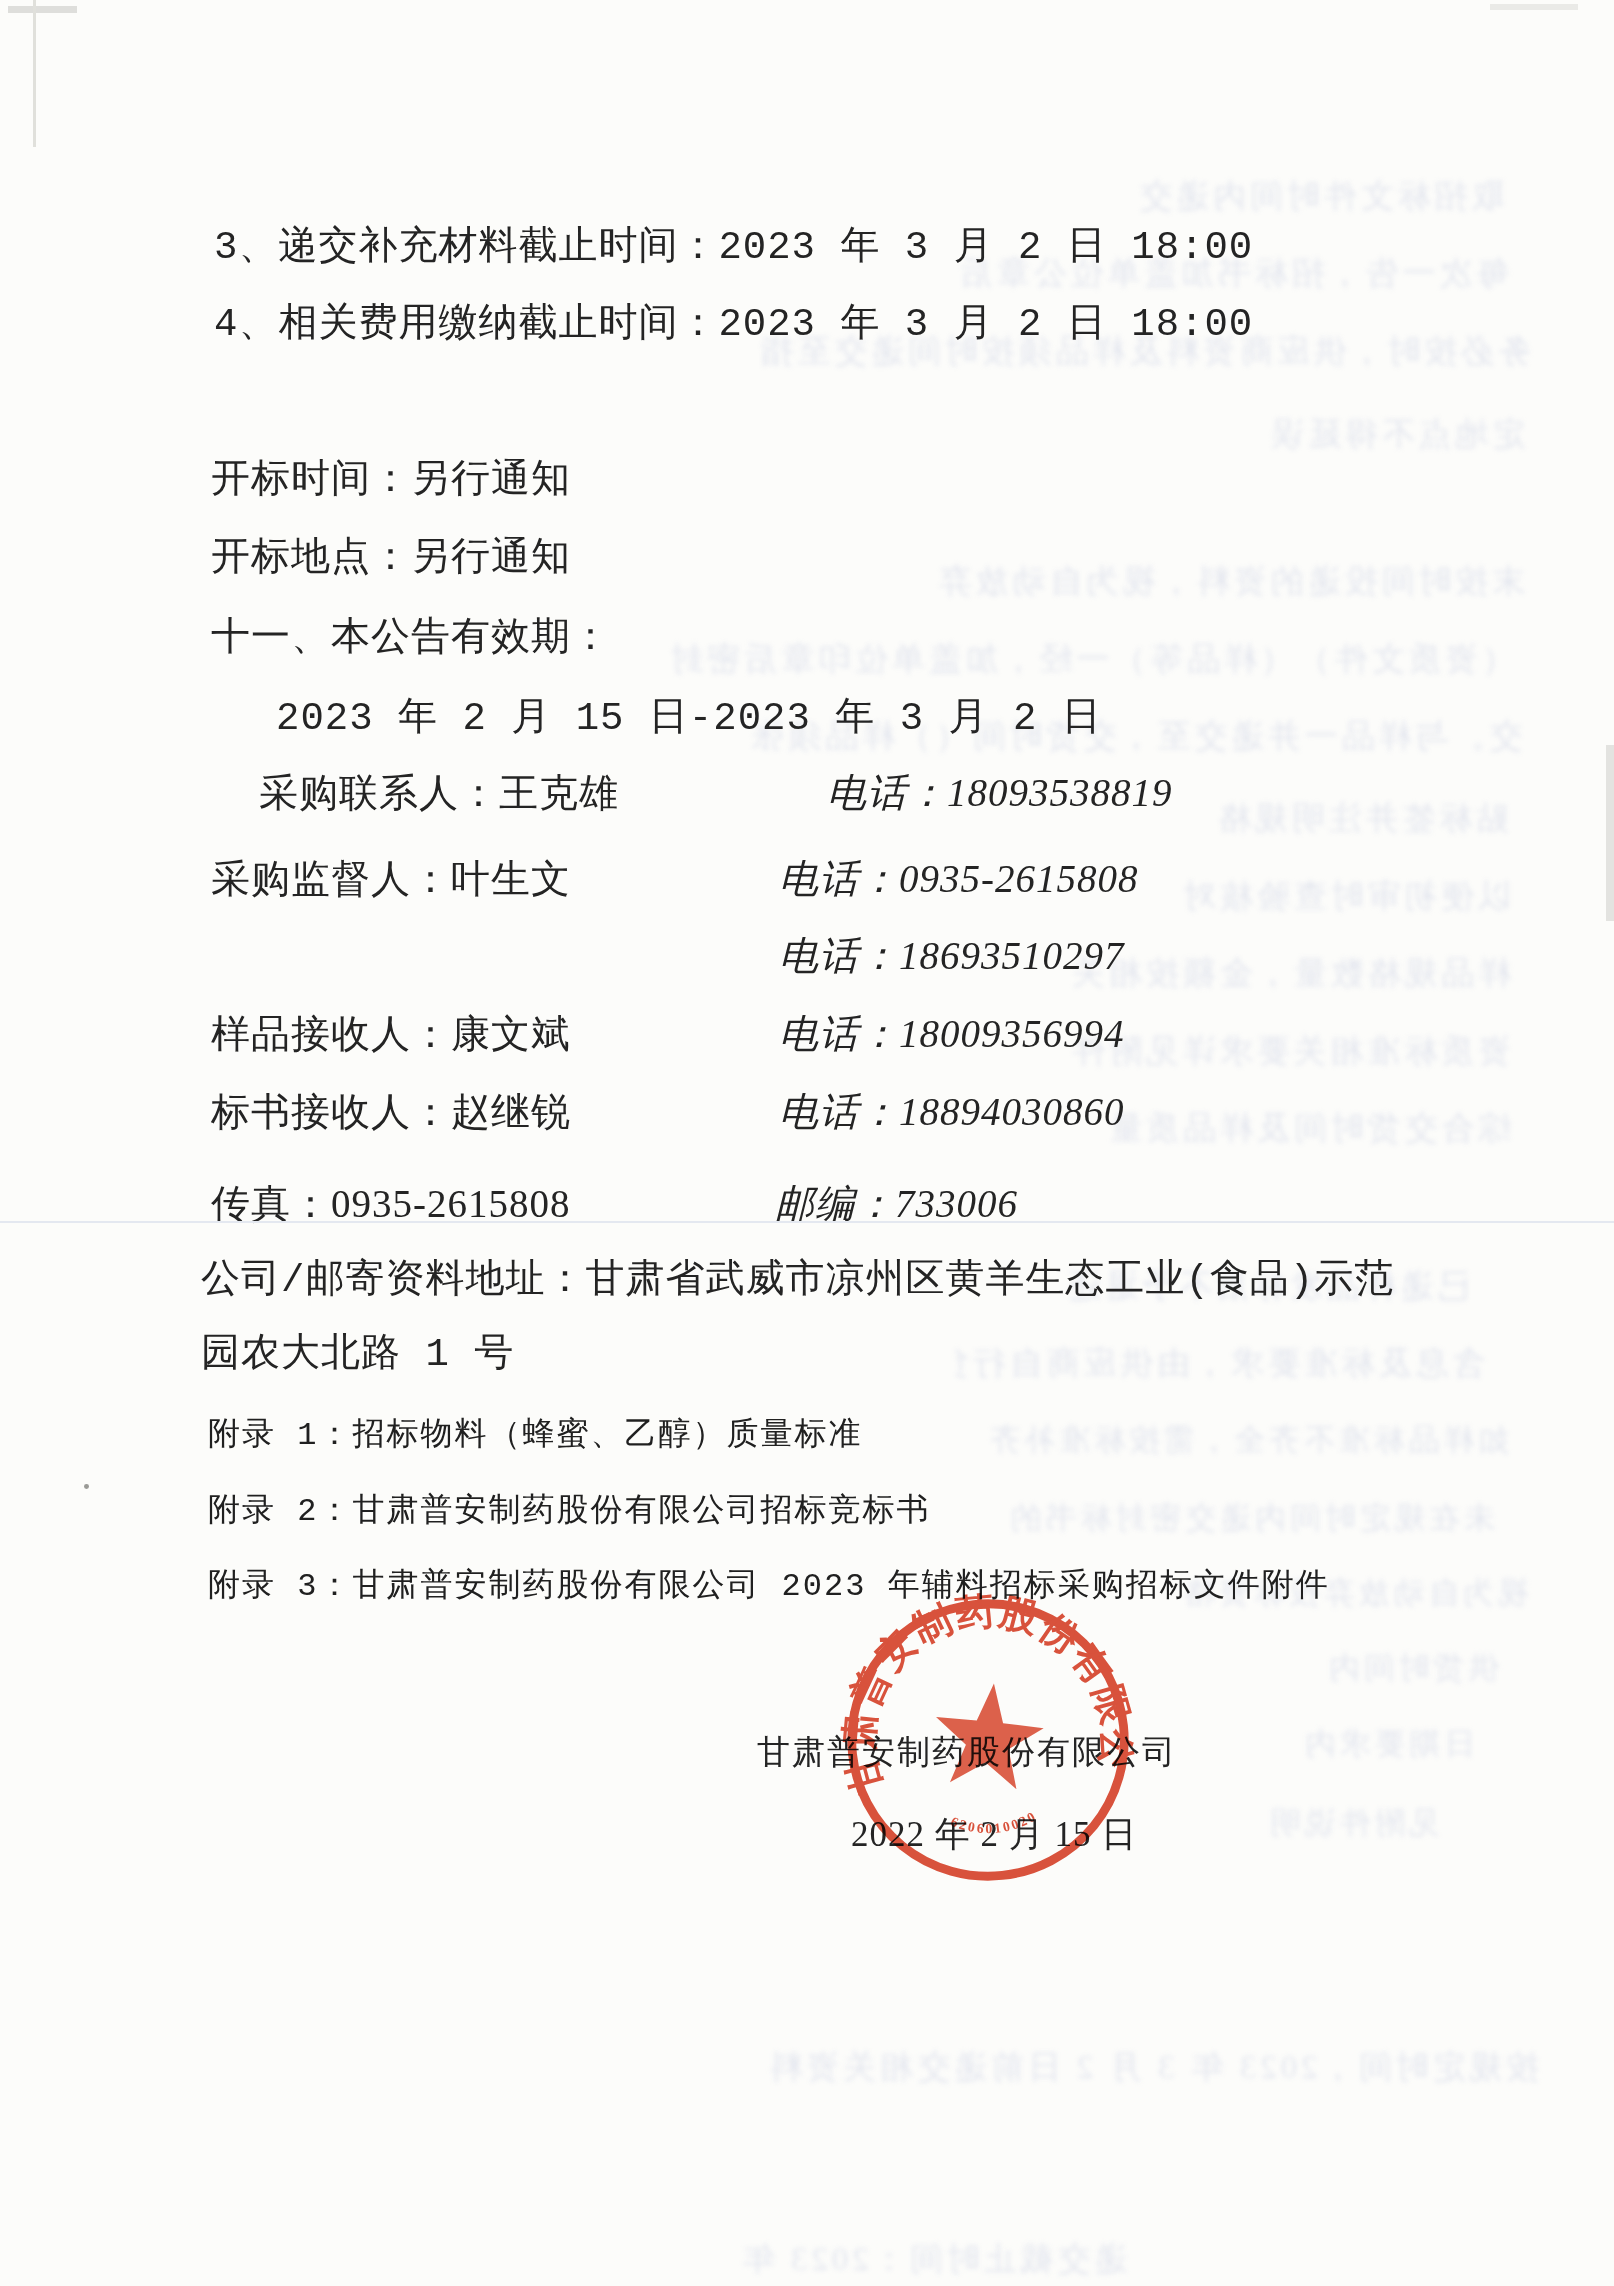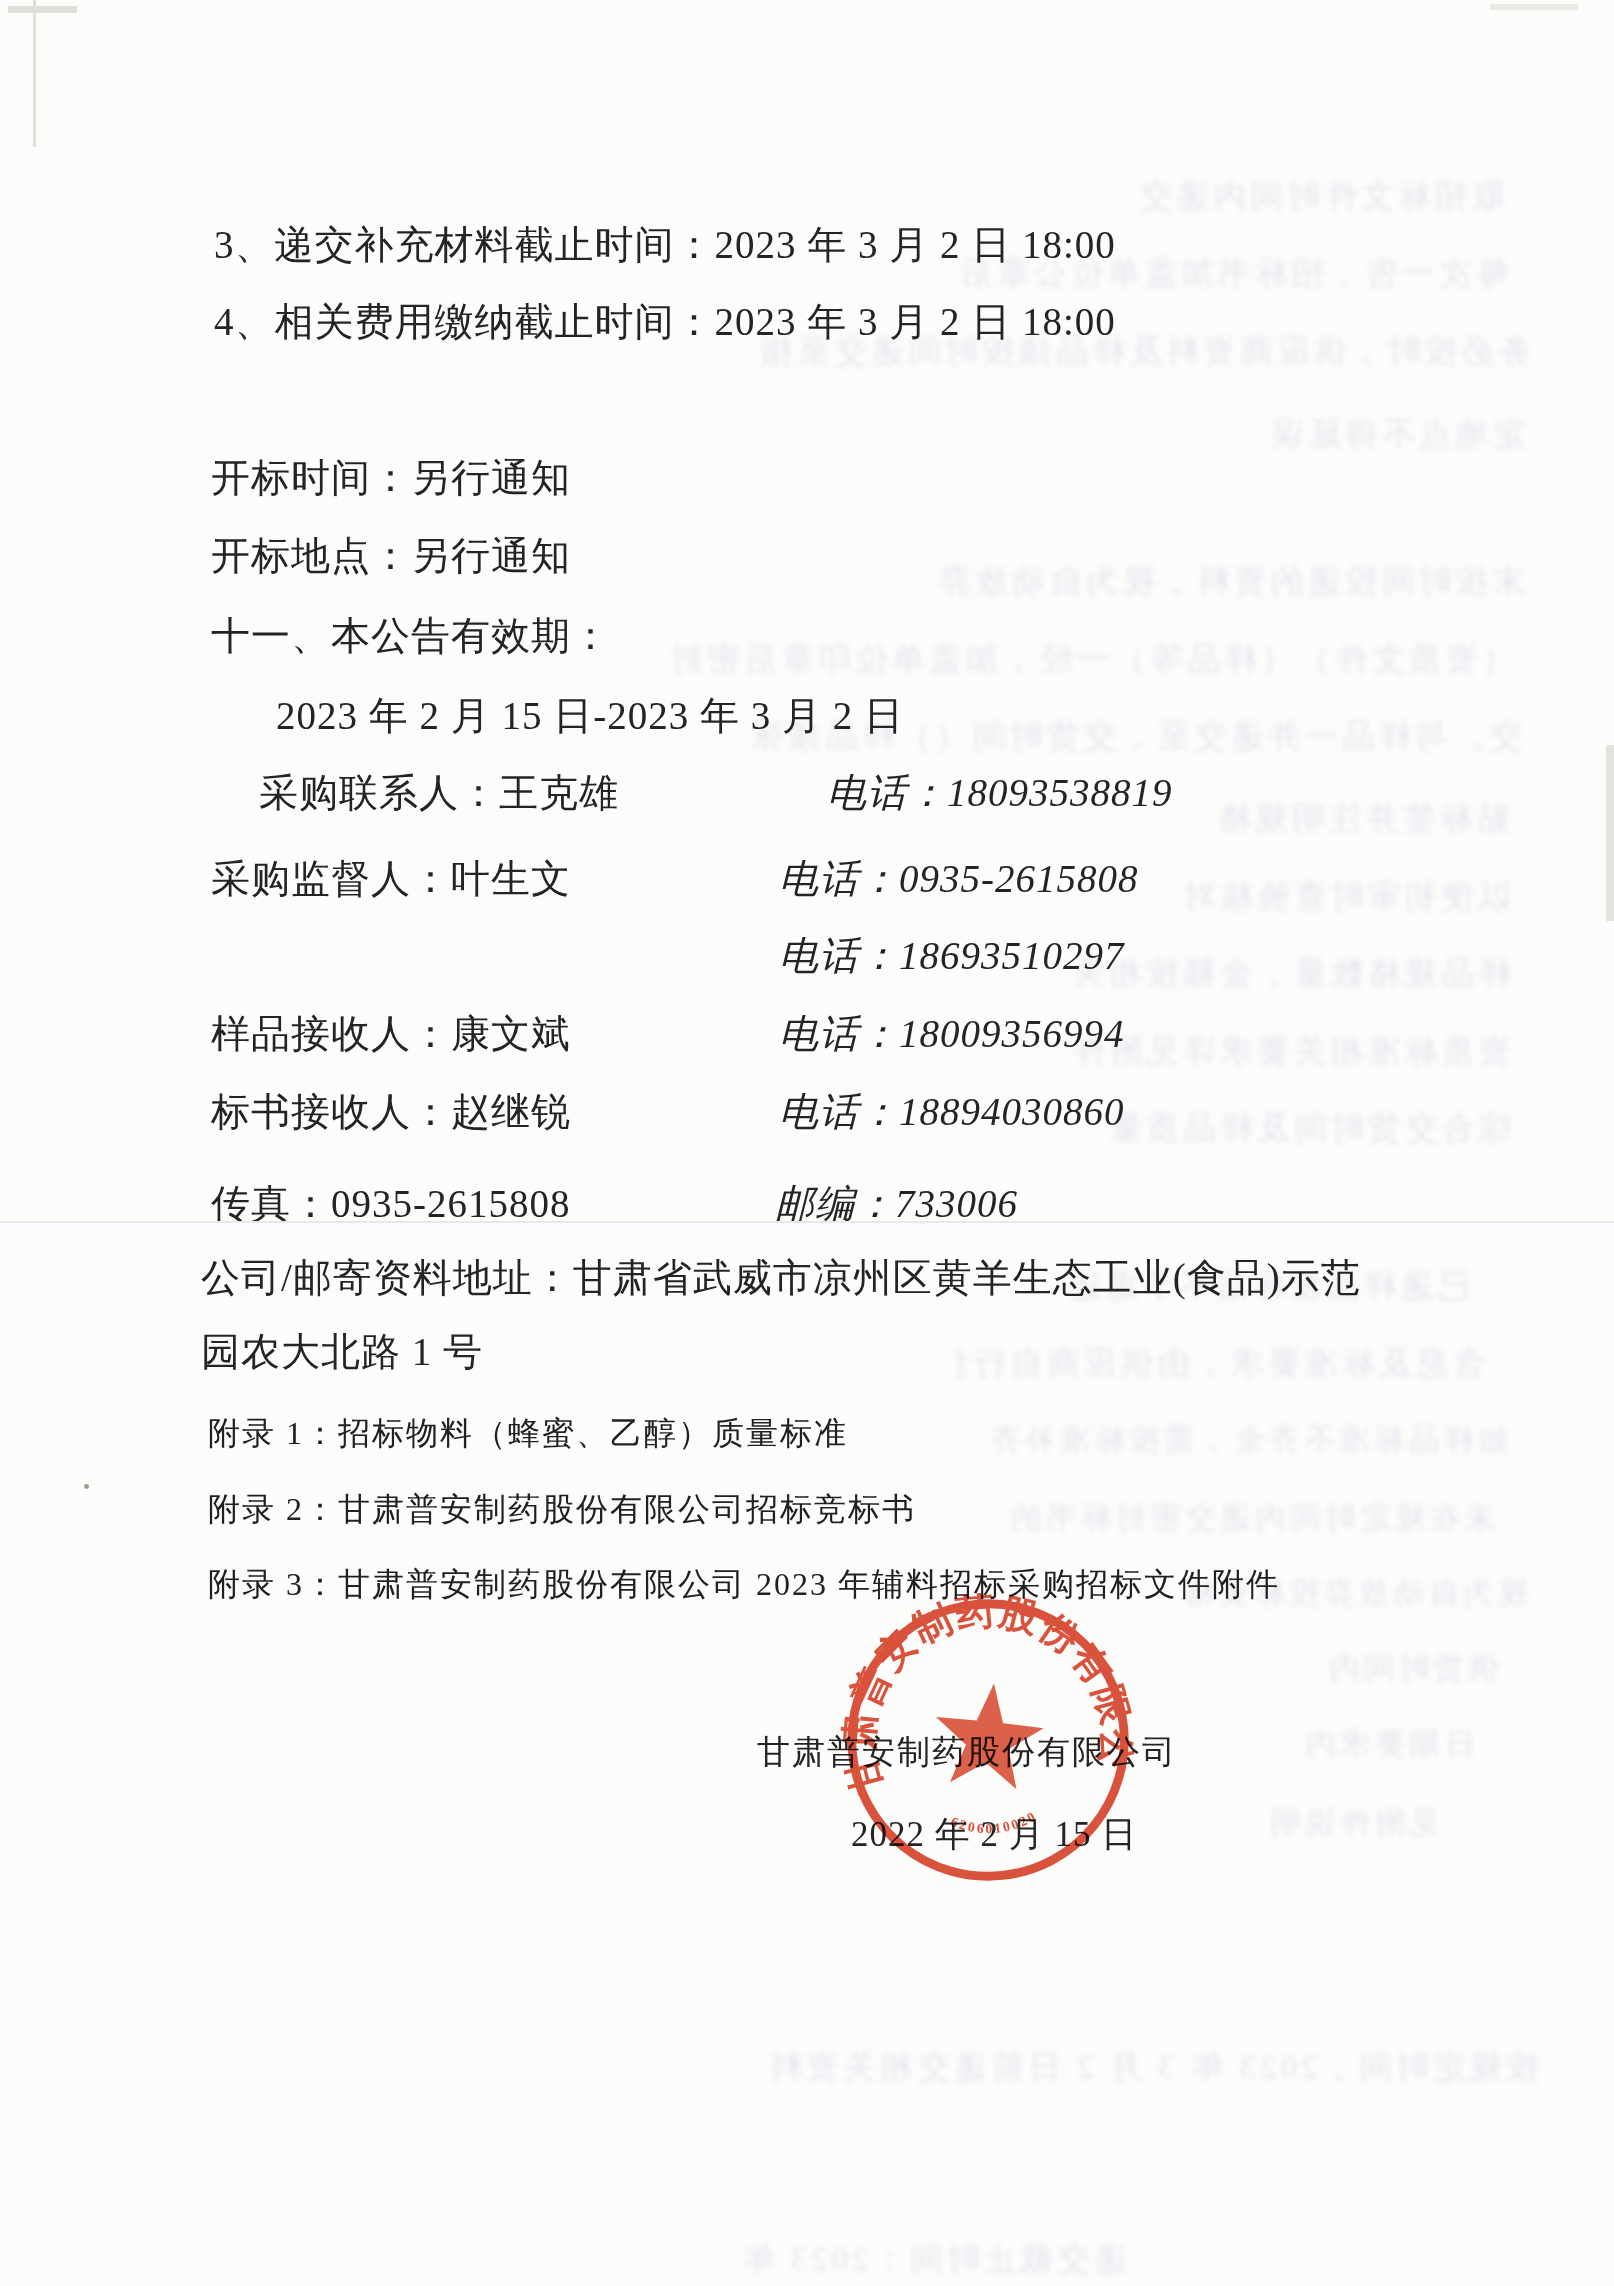--- a/index.html
+++ b/index.html
@@ -8,21 +8,21 @@
     background:#fcfcfa;
     position:relative;
     overflow:hidden;
     font-family:"Liberation Serif","DejaVu Serif",serif;
   }
   .page{position:absolute;left:0;top:0;width:1614px;height:2287px;}
   .ln{
     position:absolute;
     font-size:39px;color:#242424;
     letter-spacing:1px;white-space:nowrap;
-    font-family:Liberation Serif, serif;
+    font-family:Liberation Mono, monospace;
   }
   .row{position:absolute;left:211px;width:1323px;font-size:39px;color:#242424;letter-spacing:1px;white-space:nowrap;}
   .row .right{position:absolute;left:568px;top:0;font-style:italic;}
   .row.faxrow .right{left:564px;}
   .appendix{font-size:32px;color:#202020;letter-spacing:2px;}
   .sig{position:absolute;color:#242424;white-space:nowrap;}
   .sig-company{left:757px;top:1730px;font-size:33px;letter-spacing:2px;}
   .sig-date{left:851px;top:1811px;font-size:35px;letter-spacing:1px;}
   
   .bleed{

